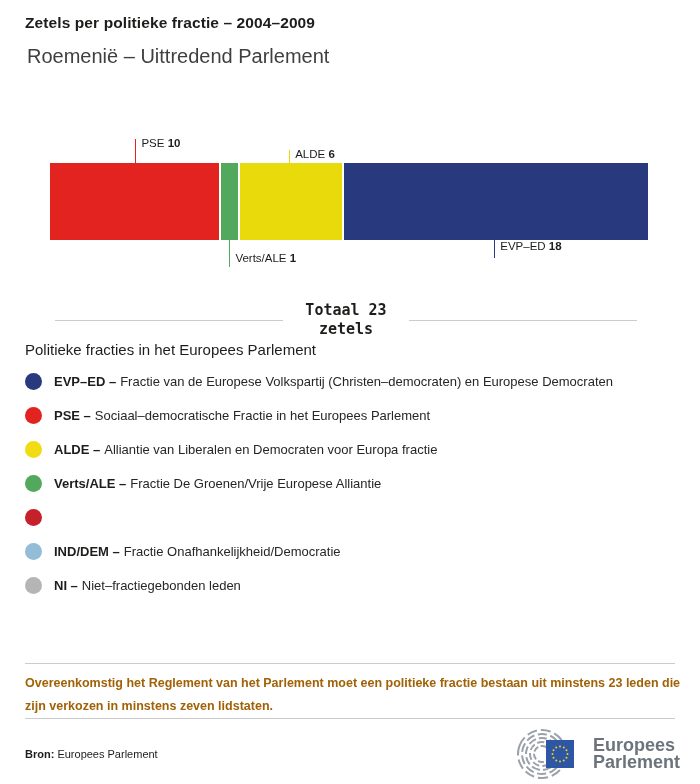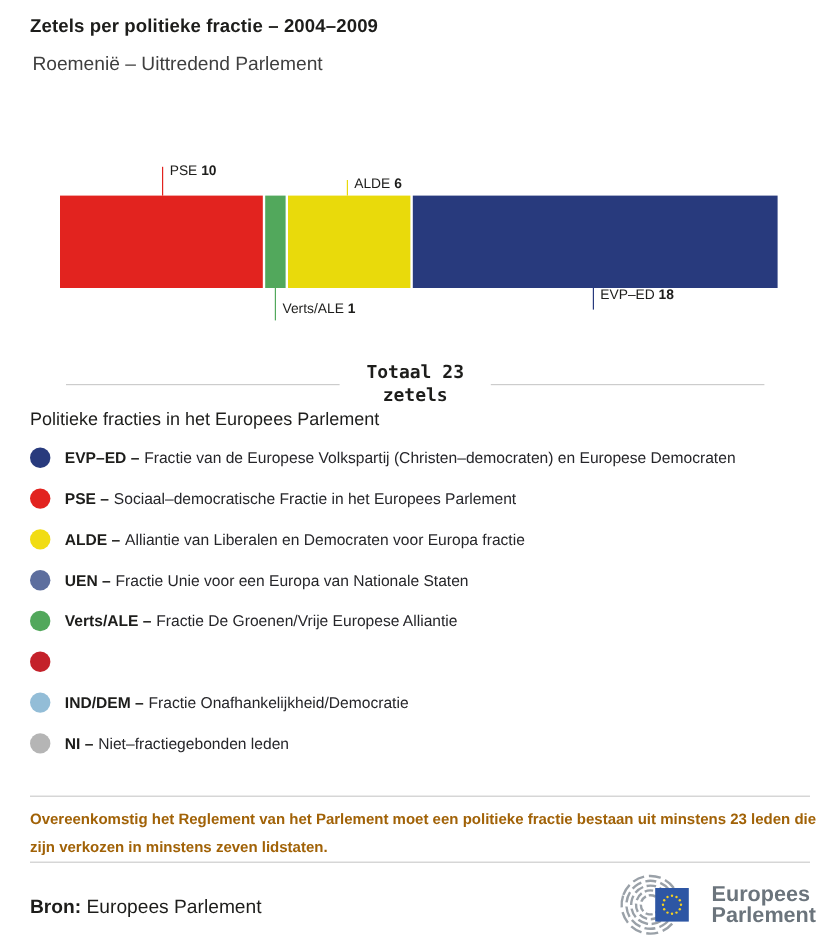--- a/index.html
+++ b/index.html
@@ -5,21 +5,21 @@
   * { margin:0; padding:0; box-sizing:border-box; }
   html,body { width:700px; height:784px; }
   body {
     position:relative; overflow:hidden; background:#ffffff;
     font-family:"Liberation Sans", sans-serif; color:#1d1d1b;
   }
   .abs { position:absolute; }
 
   
   .title { left:25px; top:14px; font-size:15.5px; font-weight:700; letter-spacing:.1px; }
-  .subtitle { left:27px; top:45px; font-size:16px; font-weight:400; color:#3f3f3f; }
+  .subtitle { left:27px; top:45px; font-size:20px; font-weight:400; color:#3f3f3f; }
 
   
   .chart { left:0; top:130px; width:608px; height:145px; }
   .bar { position:absolute; left:50px; top:33px; width:598px; height:77px; display:flex; gap:2px; }
   .bar > div { height:100%; }
   .callout { position:absolute; width:0; }
   .callout-label {
     position:absolute; left:5px; white-space:nowrap;
     font-size:11.5px; color:#1d1d1b;
   }
@@ -38,21 +38,21 @@
   .legend { left:25px; top:364px; width:660px; list-style:none; }
   .legend-row { height:34px; display:flex; align-items:center; }
   .dot { width:17px; height:17px; border-radius:50%; flex:0 0 17px; margin-right:12px; }
   .ltxt { font-size:13px; color:#26262a; }
   .abbr { font-weight:700; color:#1d1d1b; margin-right:4px; }
 
   
   .rule { left:25px; width:650px; height:1px; background:#cccccc; }
   .rule-1 { top:663px; } .rule-2 { top:718px; }
   .footnote { left:25px; top:672px; width:658px; font-size:12.5px; line-height:23px; color:#a16207;font-weight:bold; }
-  .source { left:25px; top:748px; font-size:16px; }
+  .source { left:25px; top:748px; font-size:11px; }
   .source b { font-weight:700; }
   .logo { right:20px; top:726px; display:flex; align-items:center; gap:8px; }
   .logo-text { color:#6b747c; font-size:18px; font-weight:700; line-height:17px; }
 </style>
 </head>
 <body>
 
 <h1 class="abs title">Zetels per politieke fractie – 2004–2009</h1>
 <h2 class="abs subtitle">Roemenië – Uittredend Parlement</h2>
 
@@ -96,24 +96,20 @@
   </li>
   <li class="legend-row">
     <span class="dot" style="background: rgb(226, 35, 31);"></span>
     <span class="ltxt"><b class="abbr">PSE –</b><span class="desc">Sociaal–democratische Fractie in het Europees Parlement</span></span>
   </li>
   <li class="legend-row">
     <span class="dot" style="background: rgb(241, 220, 19);"></span>
     <span class="ltxt"><b class="abbr">ALDE –</b><span class="desc">Alliantie van Liberalen en Democraten voor Europa fractie</span></span>
   </li>
   <li class="legend-row">
-    <span class="dot" style="background: rgb(93, 110, 158);"></span>
-    <span class="ltxt"><b class="abbr">UEN –</b><span class="desc">Fractie Unie voor een Europa van Nationale Staten</span></span>
-  </li>
-  <li class="legend-row">
     <span class="dot" style="background: rgb(82, 168, 92);"></span>
     <span class="ltxt"><b class="abbr">Verts/ALE –</b><span class="desc">Fractie De Groenen/Vrije Europese Alliantie</span></span>
   </li>
   <li class="legend-row">
     <span class="dot" style="background: rgb(196, 33, 42);"></span>
   </li>
   <li class="legend-row">
     <span class="dot" style="background: rgb(147, 189, 215);"></span>
     <span class="ltxt"><b class="abbr">IND/DEM –</b><span class="desc">Fractie Onafhankelijkheid/Democratie</span></span>
   </li>

